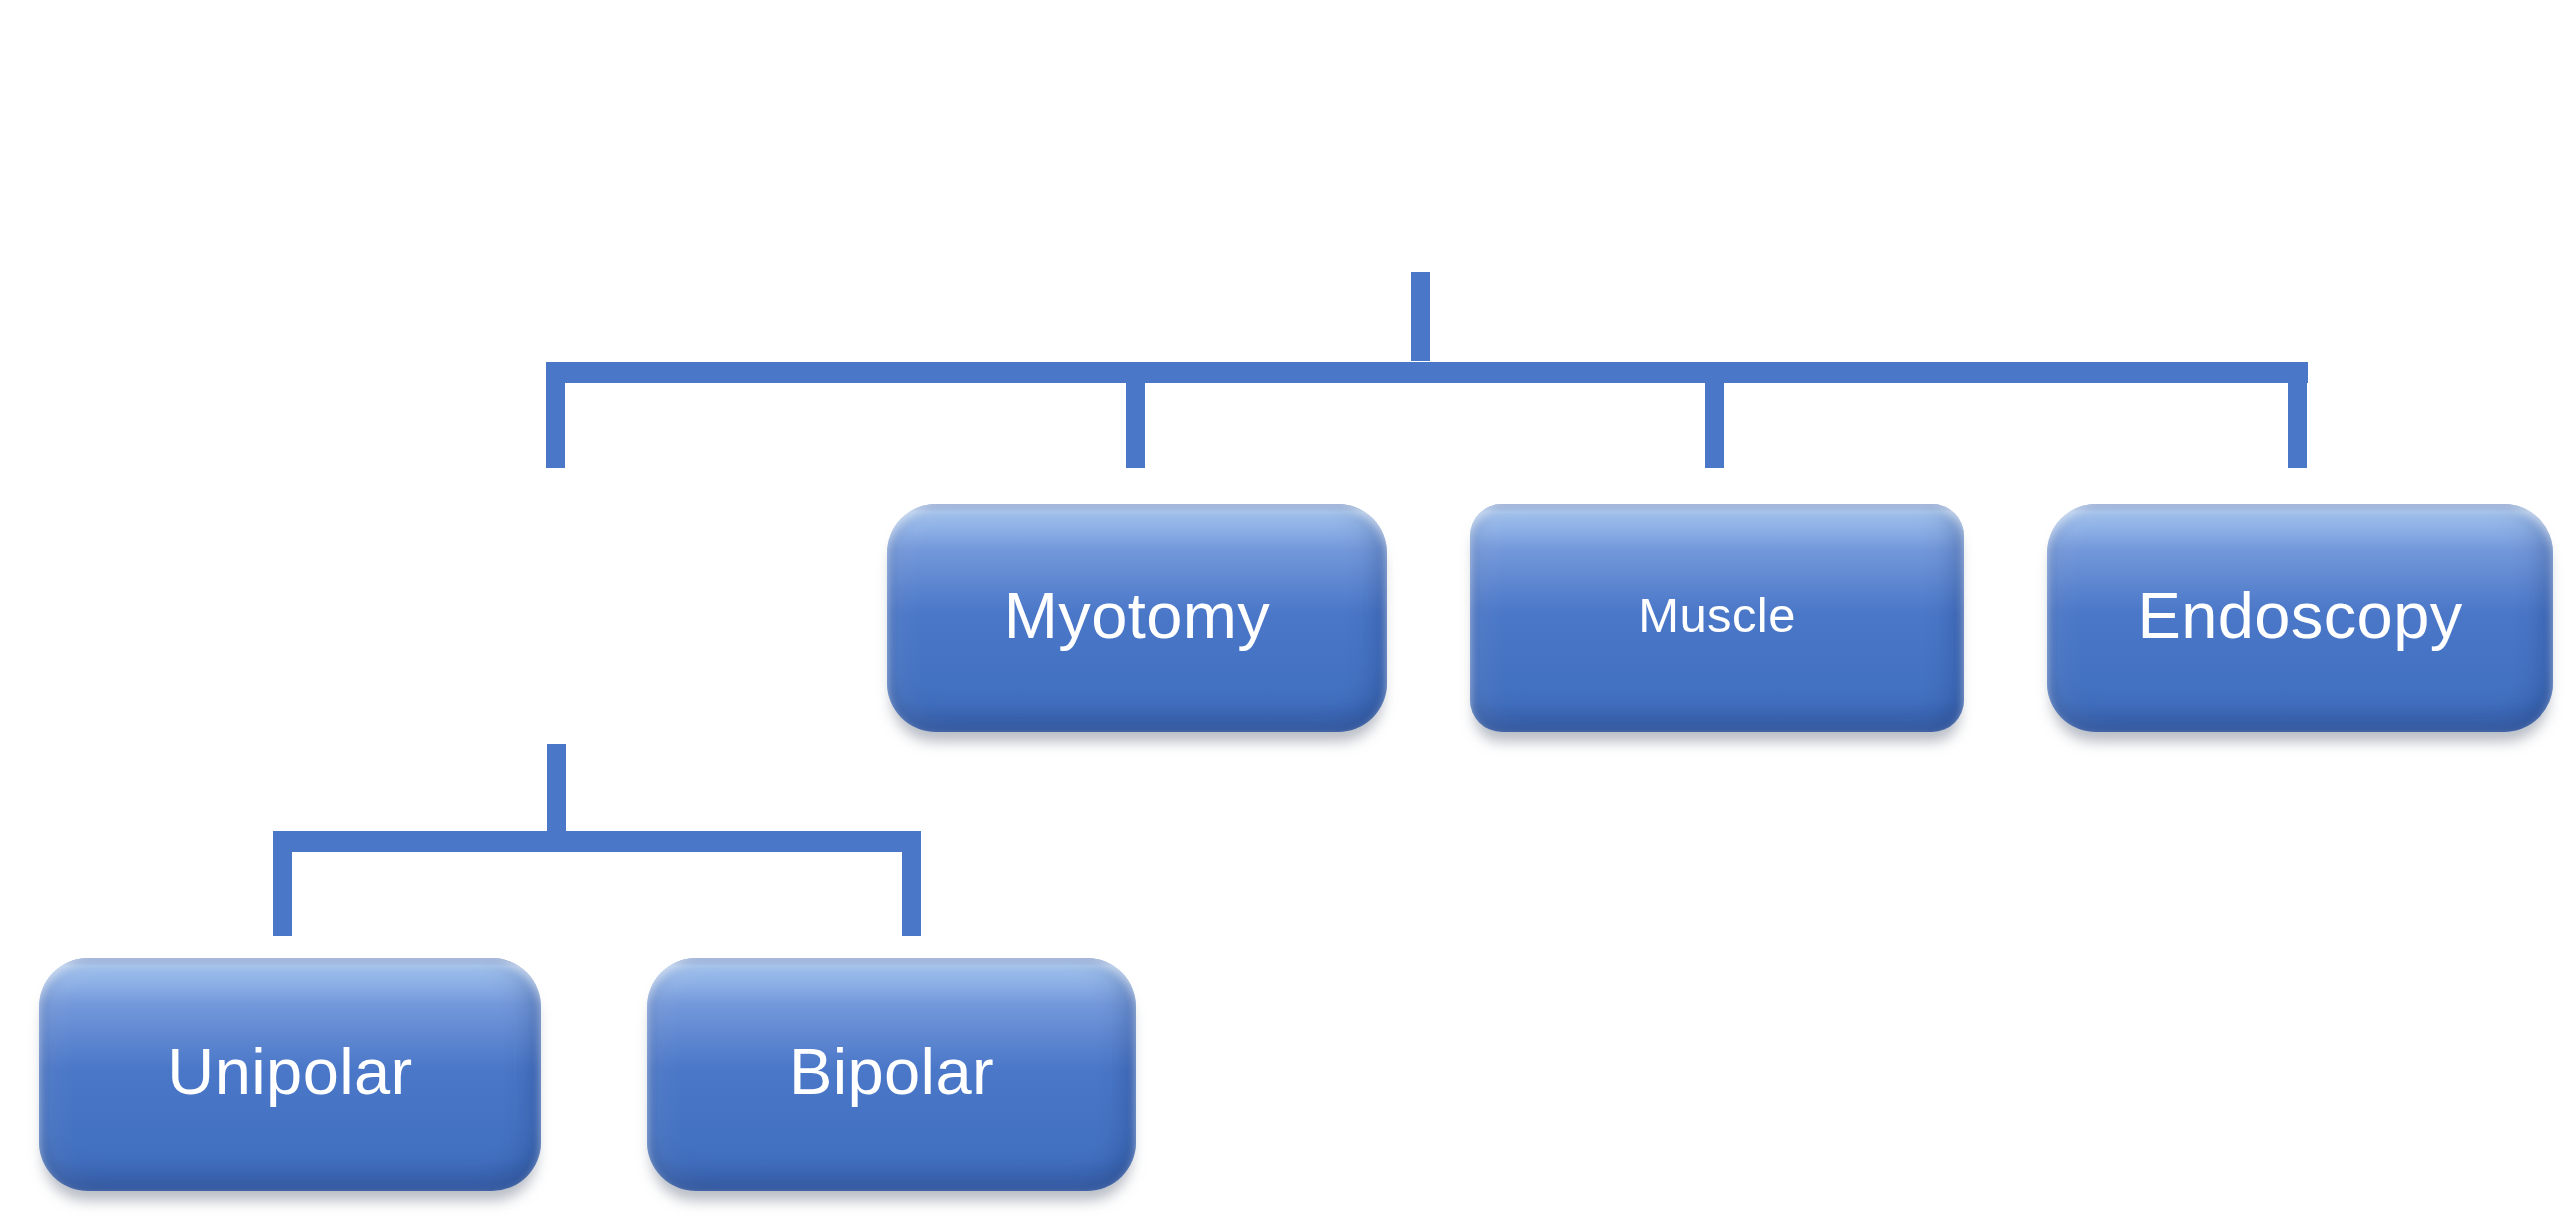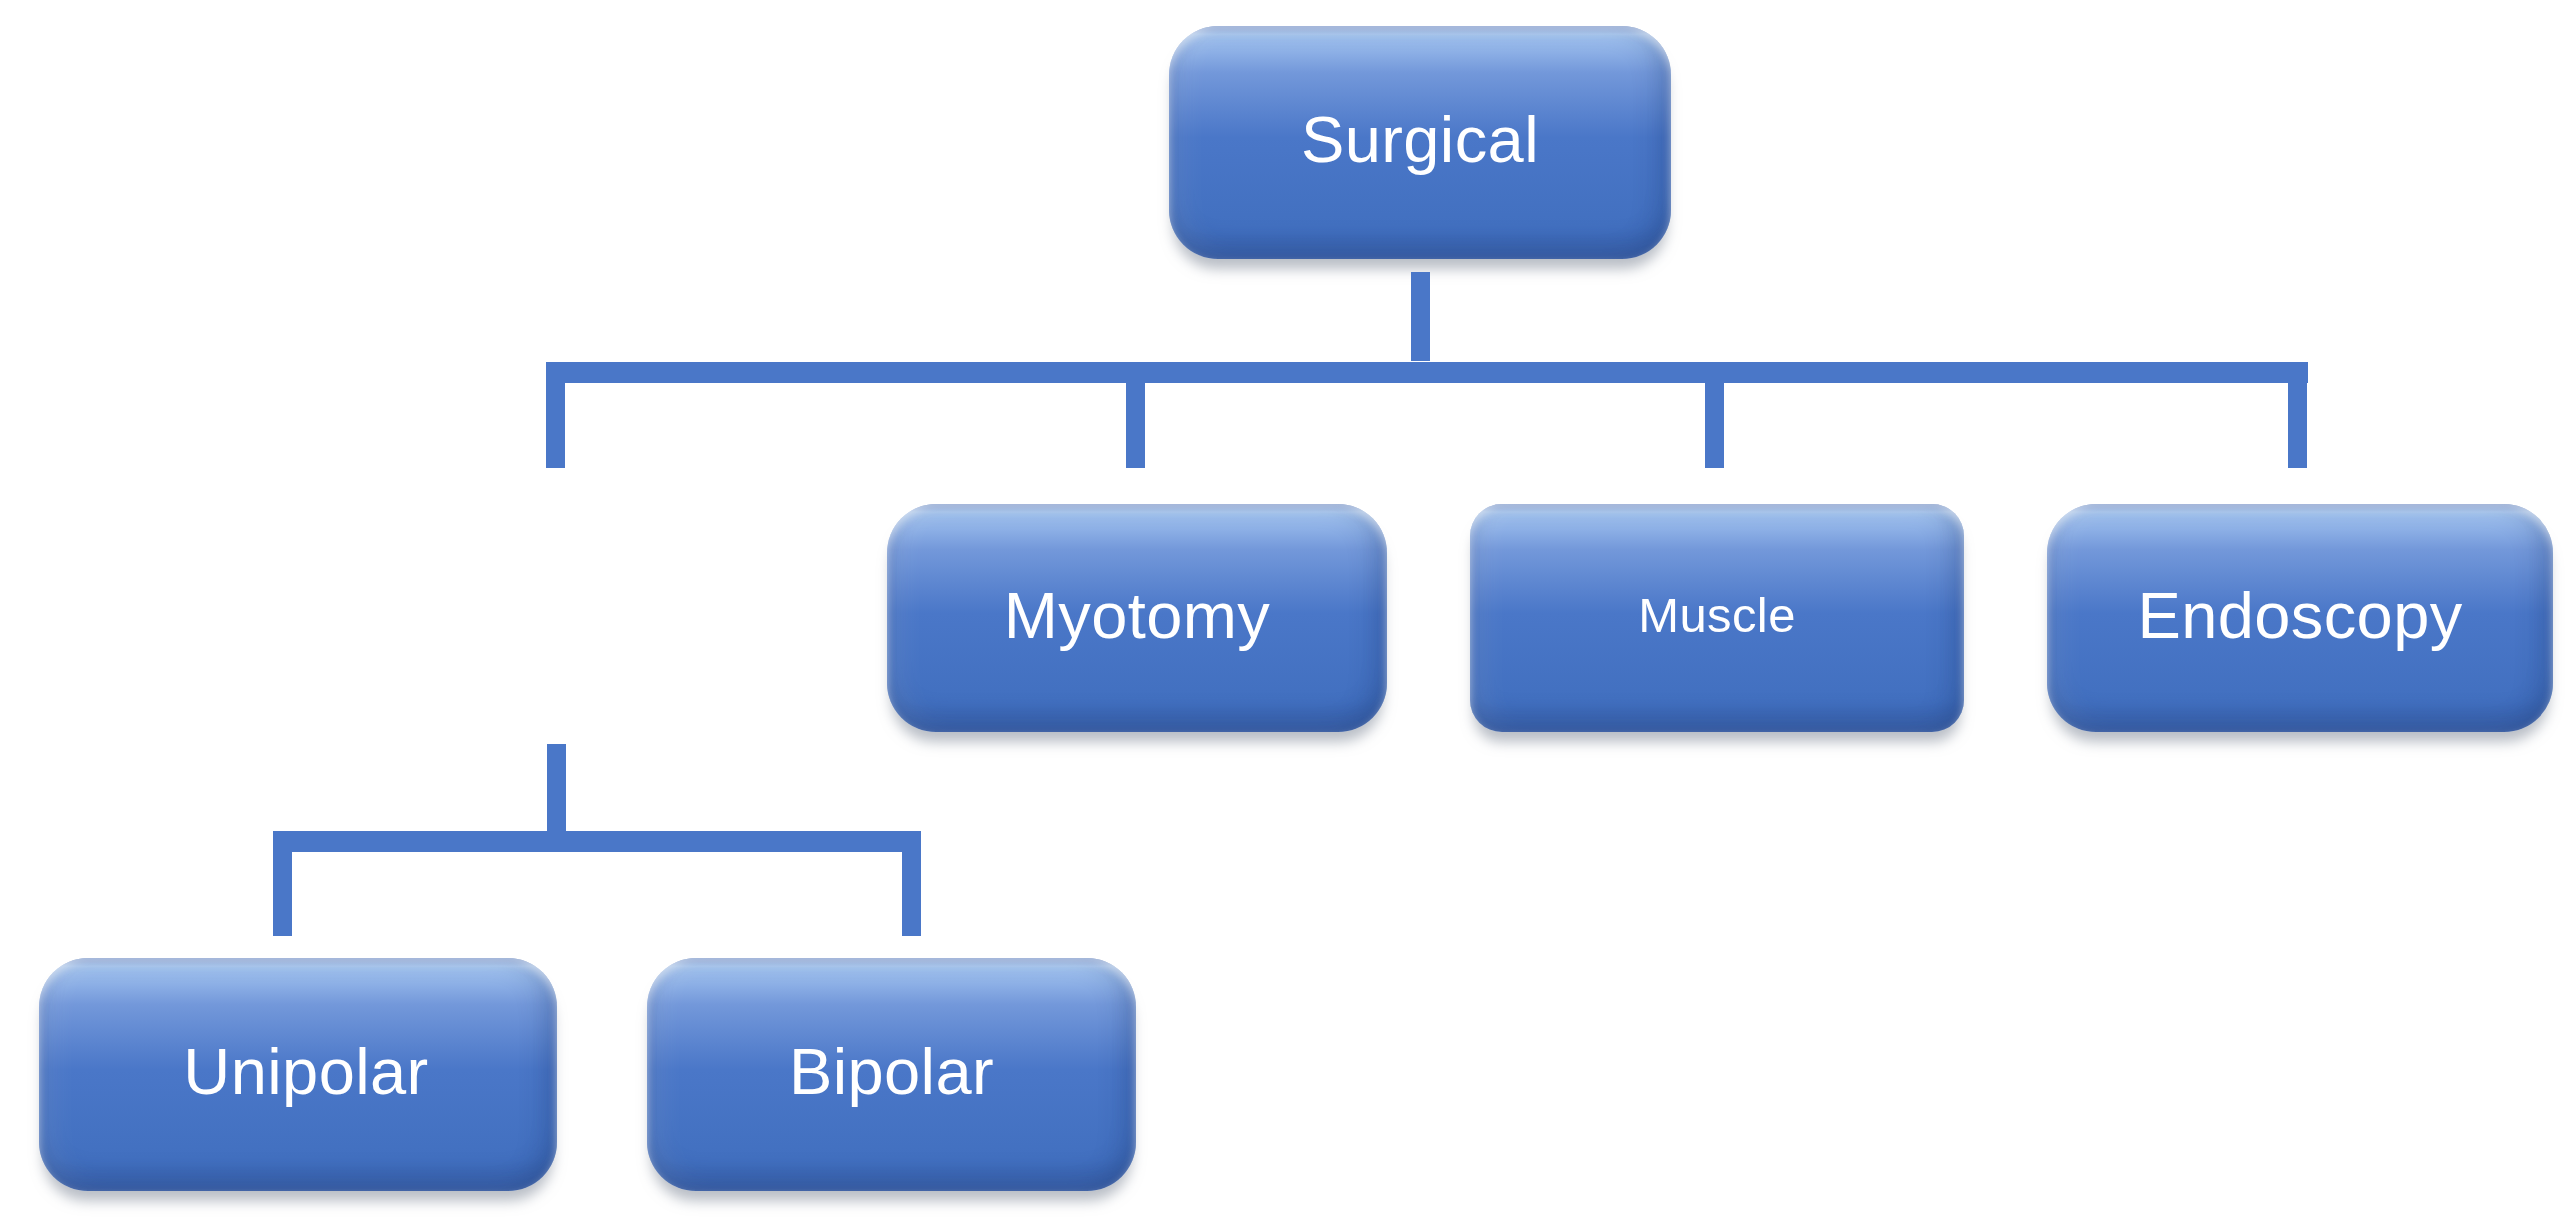--- a/index.html
+++ b/index.html
@@ -52,23 +52,20 @@
   .conn {
     position: absolute;
     background: var(--connector, #4a77c8);
   }
 </style>
 </head>
 <body>
 
 <div class="canvas">
 
-  <div class="node" style="left:1169px; top:26px; width:502px; height:233px;">
-    <span class="lbl">Surgical</span>
-  </div>
 
   <div class="conn" style="left:1411px; top:272px; width:19px; height:89px;"></div>
   <div class="conn" style="left:546px; top:362px; width:1762px; height:21px;"></div>
   <div class="conn" style="left:546px; top:382px; width:19px; height:86px;"></div>
   <div class="conn" style="left:1126px; top:382px; width:19px; height:86px;"></div>
   <div class="conn" style="left:1705px; top:382px; width:19px; height:86px;"></div>
   <div class="conn" style="left:2288px; top:382px; width:19px; height:86px;"></div>
 
   <div class="node" style="left:887px; top:504px; width:500px; height:228px;">
     <span class="lbl">Myotomy</span>
@@ -78,21 +75,21 @@
   </div>
   <div class="node" style="left:2047px; top:504px; width:506px; height:228px;">
     <span class="lbl">Endoscopy</span>
   </div>
 
   <div class="conn" style="left:547px; top:744px; width:19px; height:87px;"></div>
   <div class="conn" style="left:273px; top:831px; width:648px; height:21px;"></div>
   <div class="conn" style="left:273px; top:851px; width:19px; height:85px;"></div>
   <div class="conn" style="left:902px; top:851px; width:19px; height:85px;"></div>
 
-  <div class="node" style="left:39px; top:958px; width:502px; height:233px;padding-left:16px;">
+  <div class="node" style="left:39px; top:958px; width:502px; height:233px;">
     <span class="lbl">Unipolar</span>
   </div>
   <div class="node" style="left:647px; top:958px; width:489px; height:233px;">
     <span class="lbl">Bipolar</span>
   </div>
 
 </div>
 
 
 </body></html>

